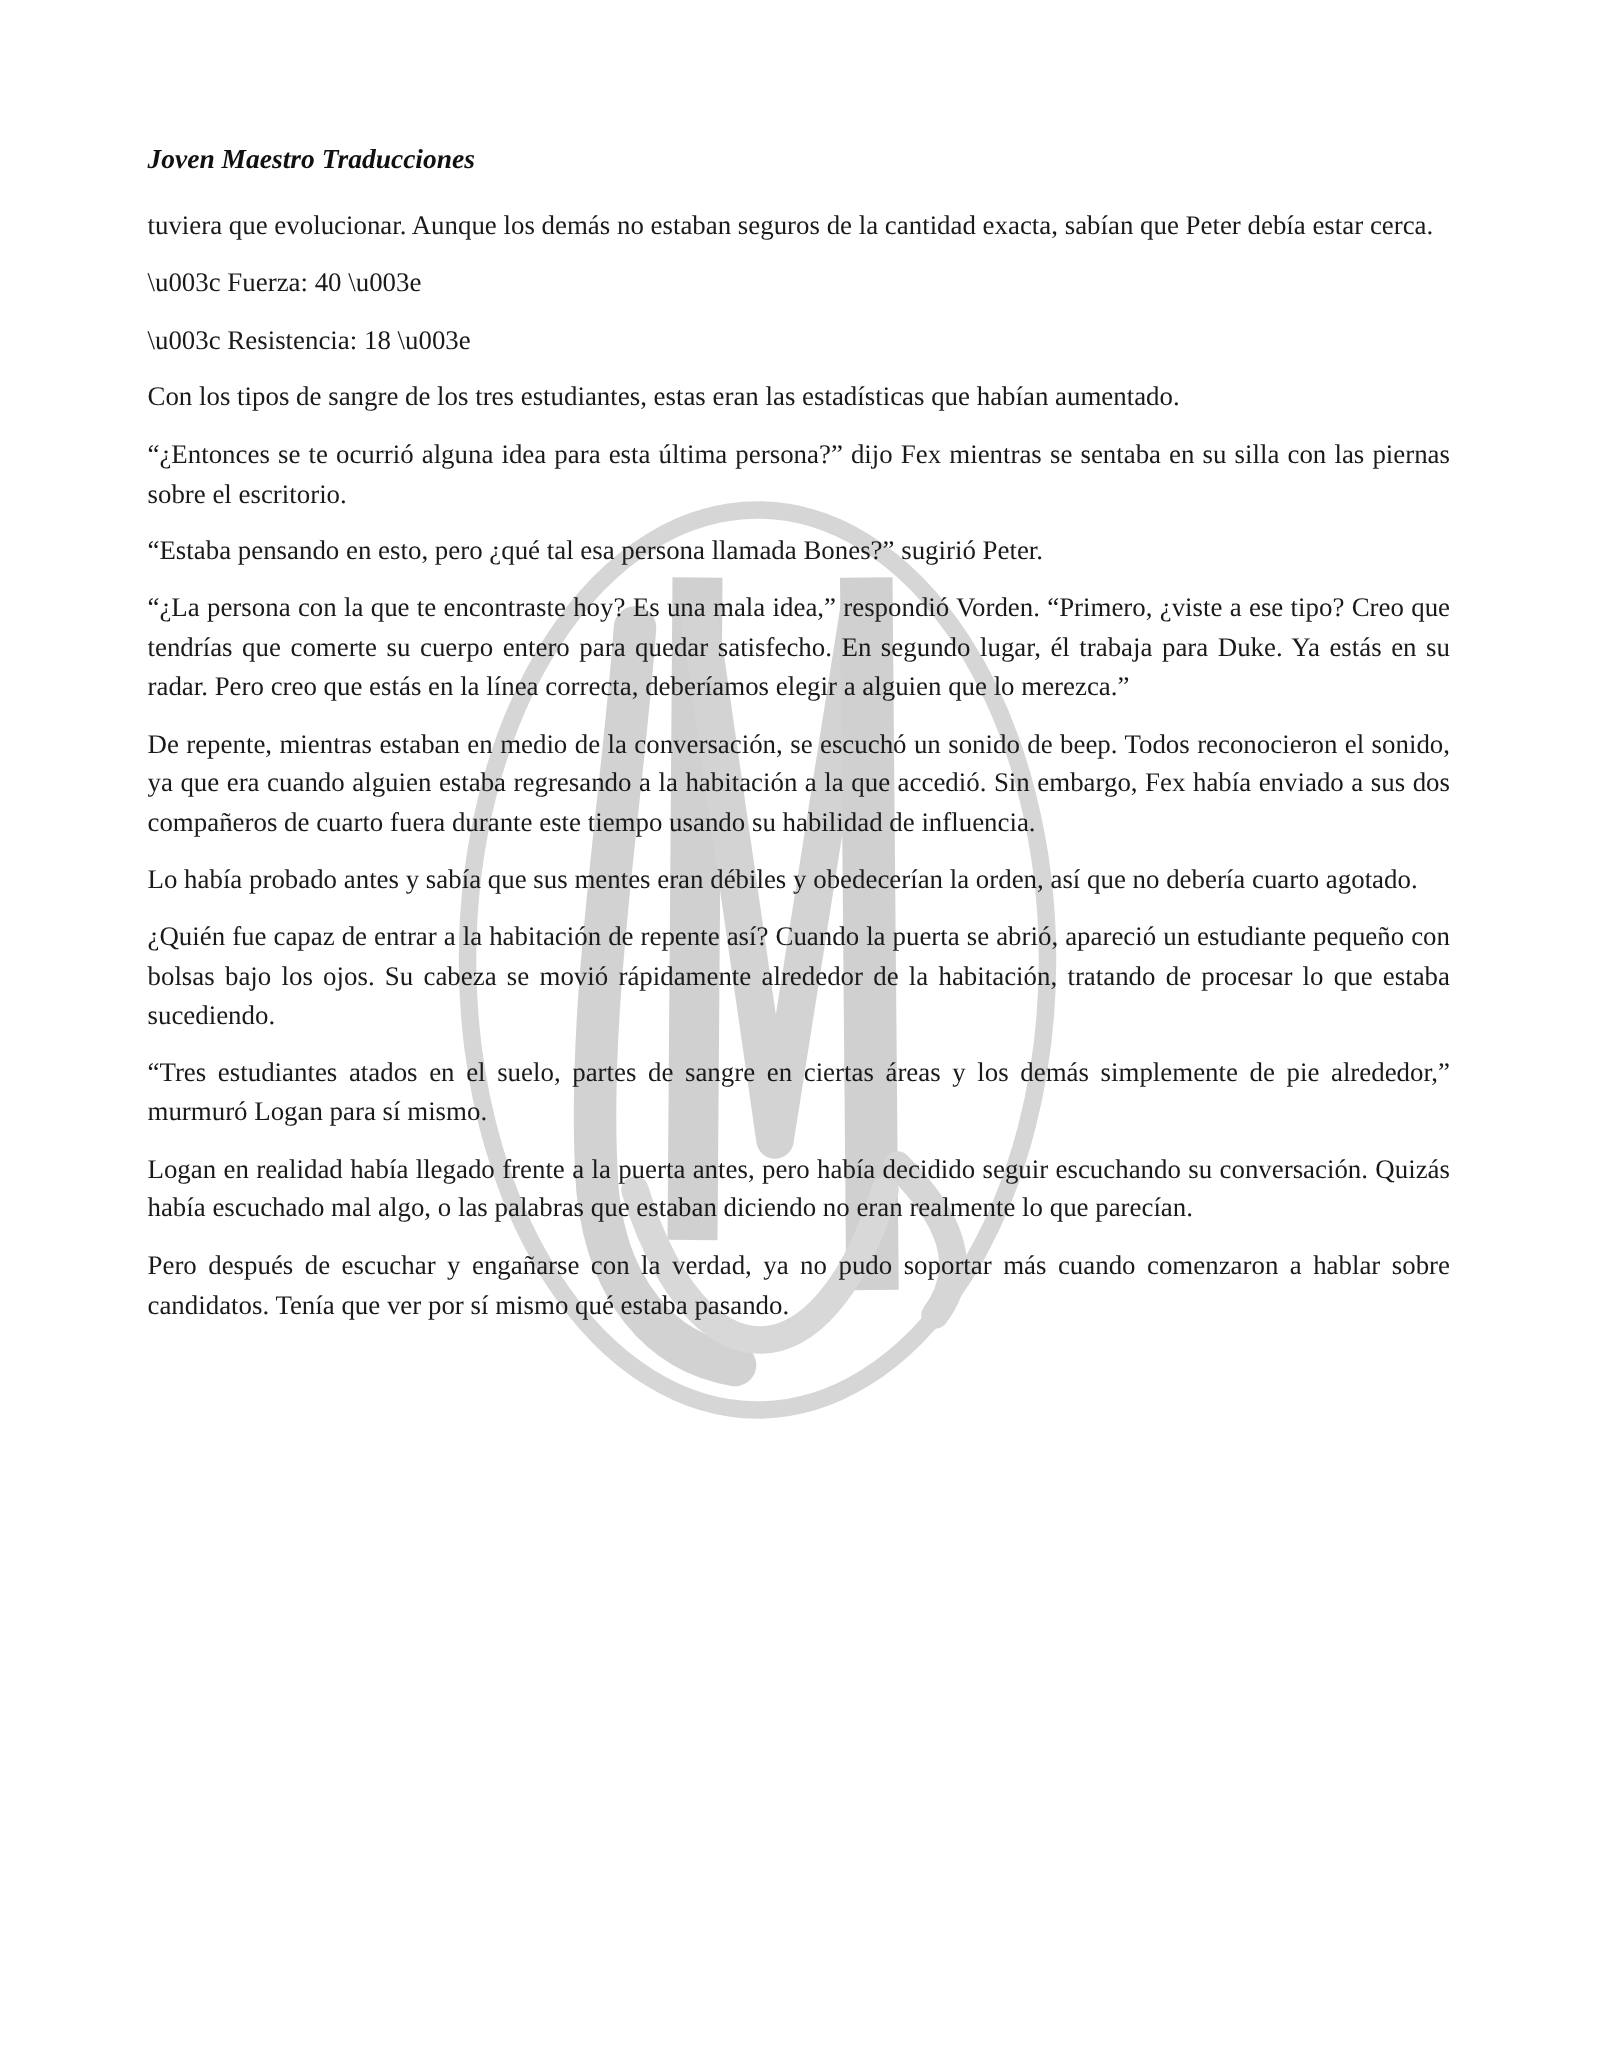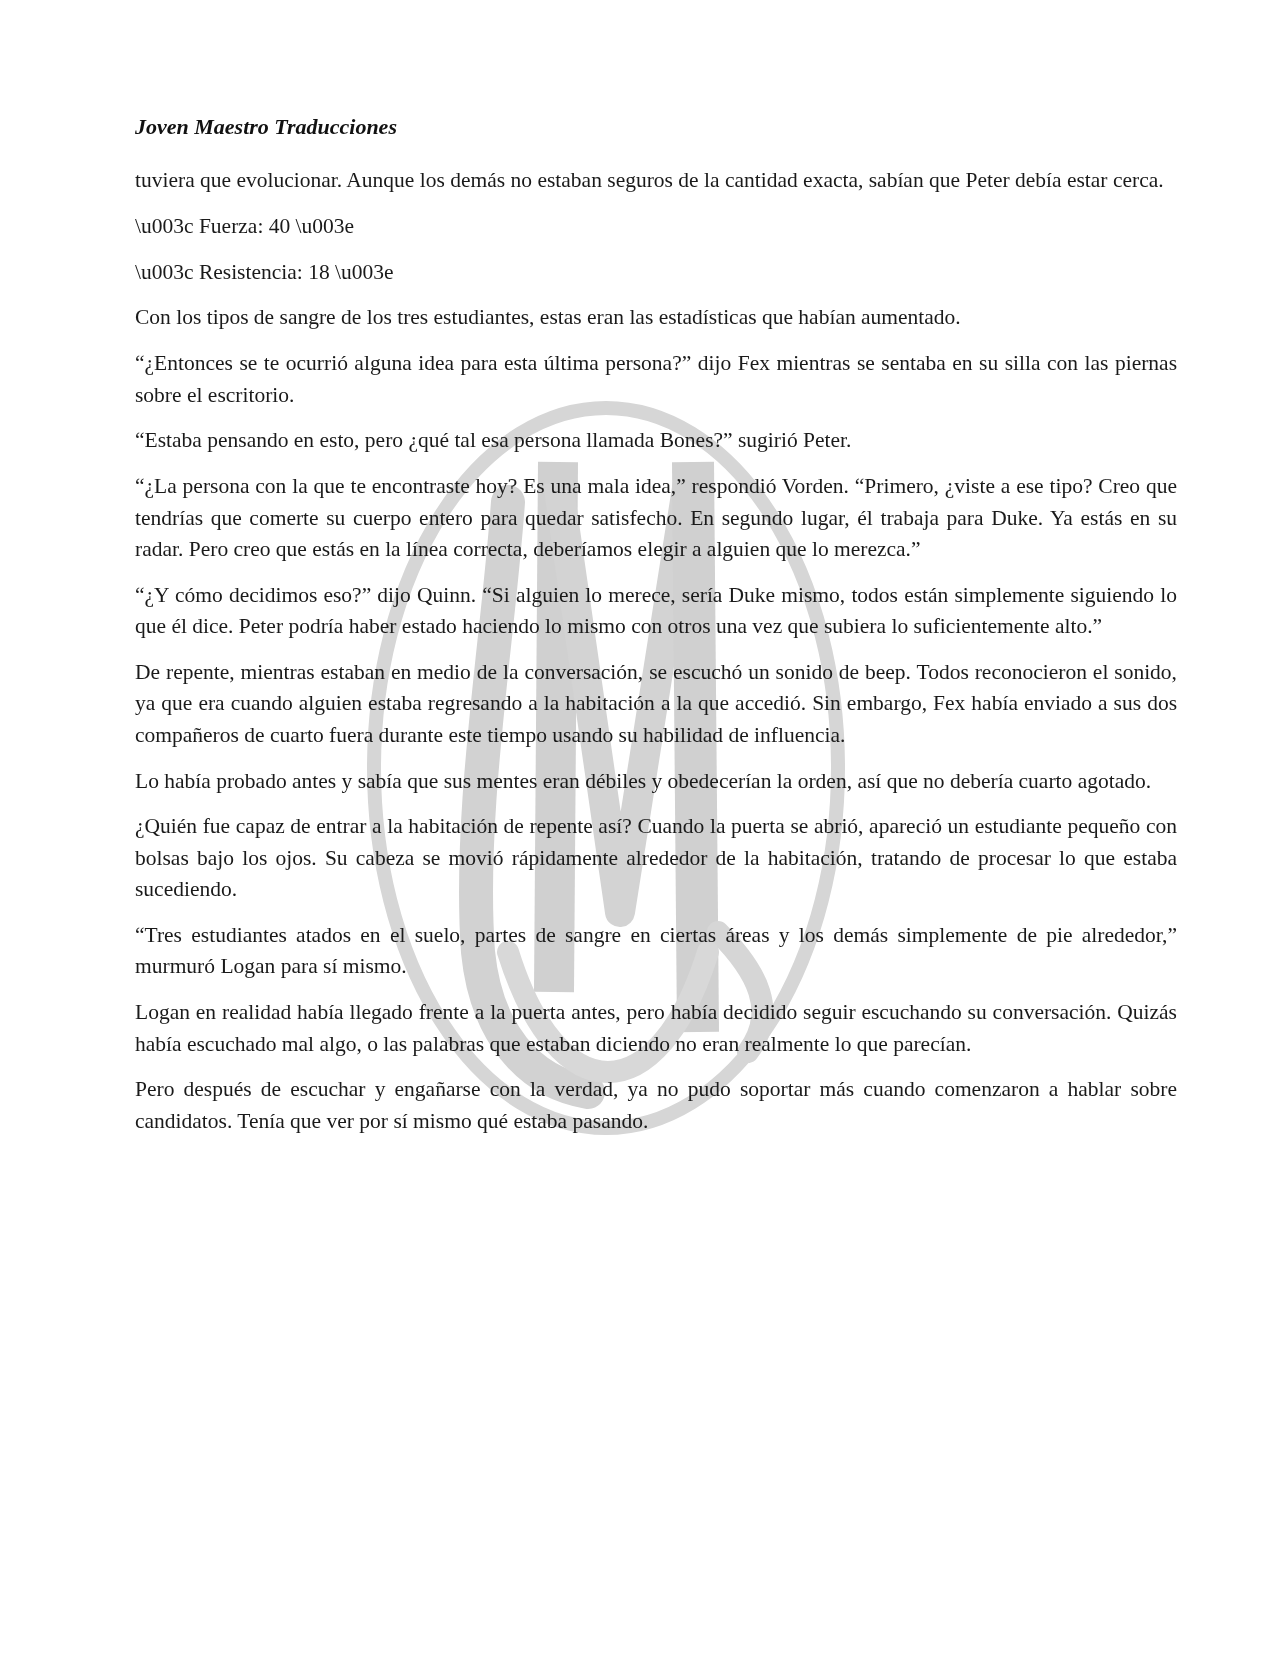--- a/index.html
+++ b/index.html
@@ -6,21 +6,21 @@
   body { width: 1280px; height: 1656px; position: relative; overflow: hidden; }
   .page {
     position: absolute; left: 0; top: 0; width: 1280px; height: 1656px;
     background: #ffffff;
   }
   .watermark {
     position: absolute; left: 358px; top: 392px; width: 496px; height: 752px;
     pointer-events: none; z-index: 0;
   }
   .content {
-    position: absolute; left: 135px; top: 112px; width: 1042px; z-index: 1;
+    position: absolute; left: 118px; top: 112px; width: 1042px; z-index: 1;
     font-family: "Liberation Serif", "DejaVu Serif", serif;
     font-size: 21.5px; line-height: 31.4px; color: #1a1a1a;
   }
   .header {
     font-weight: bold; font-style: italic; font-size: 22px;
     margin: 0 0 23px 0; line-height: 30px; color: #111;
   }
   .para {
     margin: 0 0 14.4px 0; text-align: justify; text-align-last: left;
   }
@@ -50,21 +50,20 @@
   <div class="content">
     <div class="header">Joven Maestro Traducciones</div>
 
     <p class="para">tuviera que evolucionar. Aunque los demás no estaban seguros de la cantidad exacta, sabían que Peter debía estar cerca.</p>
     <p class="para">\u003c Fuerza: 40 \u003e</p>
     <p class="para">\u003c Resistencia: 18 \u003e</p>
     <p class="para">Con los tipos de sangre de los tres estudiantes, estas eran las estadísticas que habían aumentado.</p>
     <p class="para">“¿Entonces se te ocurrió alguna idea para esta última persona?” dijo Fex mientras se sentaba en su silla con las piernas sobre el escritorio.</p>
     <p class="para">“Estaba pensando en esto, pero ¿qué tal esa persona llamada Bones?” sugirió Peter.</p>
     <p class="para">“¿La persona con la que te encontraste hoy? Es una mala idea,” respondió Vorden. “Primero, ¿viste a ese tipo? Creo que tendrías que comerte su cuerpo entero para quedar satisfecho. En segundo lugar, él trabaja para Duke. Ya estás en su radar. Pero creo que estás en la línea correcta, deberíamos elegir a alguien que lo merezca.”</p>
-    <p class="para">“¿Y cómo decidimos eso?” dijo Quinn. “Si alguien lo merece, sería Duke mismo, todos están simplemente siguiendo lo que él dice. Peter podría haber estado haciendo lo mismo con otros una vez que subiera lo suficientemente alto.”</p>
     <p class="para">De repente, mientras estaban en medio de la conversación, se escuchó un sonido de beep. Todos reconocieron el sonido, ya que era cuando alguien estaba regresando a la habitación a la que accedió. Sin embargo, Fex había enviado a sus dos compañeros de cuarto fuera durante este tiempo usando su habilidad de influencia.</p>
     <p class="para">Lo había probado antes y sabía que sus mentes eran débiles y obedecerían la orden, así que no debería cuarto agotado.</p>
     <p class="para">¿Quién fue capaz de entrar a la habitación de repente así? Cuando la puerta se abrió, apareció un estudiante pequeño con bolsas bajo los ojos. Su cabeza se movió rápidamente alrededor de la habitación, tratando de procesar lo que estaba sucediendo.</p>
     <p class="para">“Tres estudiantes atados en el suelo, partes de sangre en ciertas áreas y los demás simplemente de pie alrededor,” murmuró Logan para sí mismo.</p>
     <p class="para">Logan en realidad había llegado frente a la puerta antes, pero había decidido seguir escuchando su conversación. Quizás había escuchado mal algo, o las palabras que estaban diciendo no eran realmente lo que parecían.</p>
     <p class="para">Pero después de escuchar y engañarse con la verdad, ya no pudo soportar más cuando comenzaron a hablar sobre candidatos. Tenía que ver por sí mismo qué estaba pasando.</p>
   </div>
 </div>
 
 </body></html>

